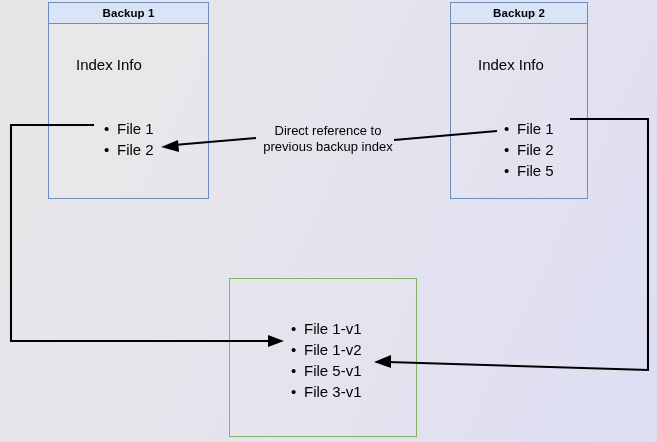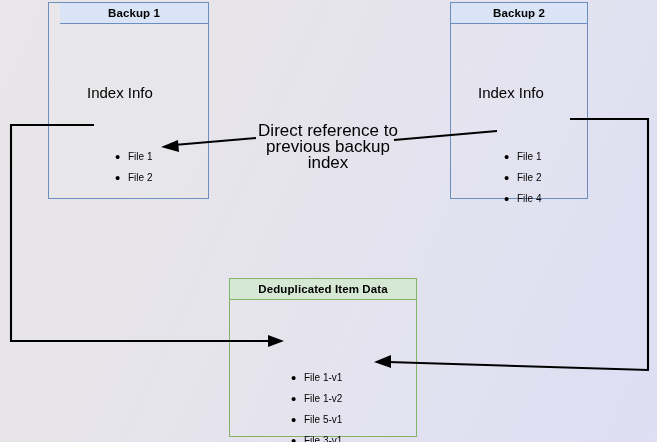--- a/index.html
+++ b/index.html
@@ -44,59 +44,58 @@
   }
   .box.green .box-header {
     background: #d5e8d4;
     border-bottom-color: #82b366;
   }
 
   .box-body {
     position: relative;
     width: 100%;
     height: calc(100% - 21px);
-    margin-top: 28px;
   }
 
   .index-title {
     position: absolute;
     left: 27px;
     top: 32px;
     font-size: 15px;
     color: #000;
     white-space: nowrap;
   }
 
   .bullets {
     position: absolute;
     margin: 0;
     padding: 0 0 0 18px;
     list-style: none;
-    font-size: 10px;
+    font-size: 15px;
     color: #000;
   }
   .bullets li {
     position: relative;
     line-height: 21px;
     white-space: nowrap;
   }
   .bullets li::before {
     content: "\2022";
     position: absolute;
     left: -13px;
     top: 0;
     font-size: 15px;
     line-height: 21px;
   }
 
   
   .caption {
     position: absolute;
     text-align: center;
-    font-size: 17px;
+    font-size: 13px;
     line-height: 16px;
     color: #000;
     white-space: pre-line;
   }
 
   
   #wires {
     position: absolute;
     left: 0;
     top: 0;
@@ -111,45 +110,44 @@
     stroke-linecap: butt;
     stroke-linejoin: miter;
   }
   #wires .head { fill: #000000; stroke: none; }
 </style>
 </head>
 <body>
 
 <div id="canvas">
 
-  <div class="box" style="left:48px; top:2px; width:161px; height:197px;padding-left:11px;">
+  <div class="box" style="left:48px; top:2px; width:161px; height:197px;">
     <div class="box-header">Backup 1</div>
     <div class="box-body">
       <div class="index-title">Index Info</div>
       <ul class="bullets" style="left:50px; top:94px;">
         <li>File 1</li>
         <li>File 2</li>
       </ul>
     </div>
   </div>
 
   <div class="box" style="left:450px; top:2px; width:138px; height:197px;">
     <div class="box-header">Backup 2</div>
     <div class="box-body">
       <div class="index-title">Index Info</div>
       <ul class="bullets" style="left:48px; top:94px;">
         <li>File 1</li>
         <li>File 2</li>
-        <li>File 4</li>
+        <li>File 5</li>
       </ul>
     </div>
   </div>
 
   <div class="box green" style="left:229px; top:278px; width:188px; height:159px;">
-    <div class="box-header">Deduplicated Item Data</div>
     <div class="box-body">
       <ul class="bullets" style="left:56px; top:39px;">
         <li>File 1-v1</li>
         <li>File 1-v2</li>
         <li>File 5-v1</li>
         <li>File 3-v1</li>
       </ul>
     </div>
   </div>
 

